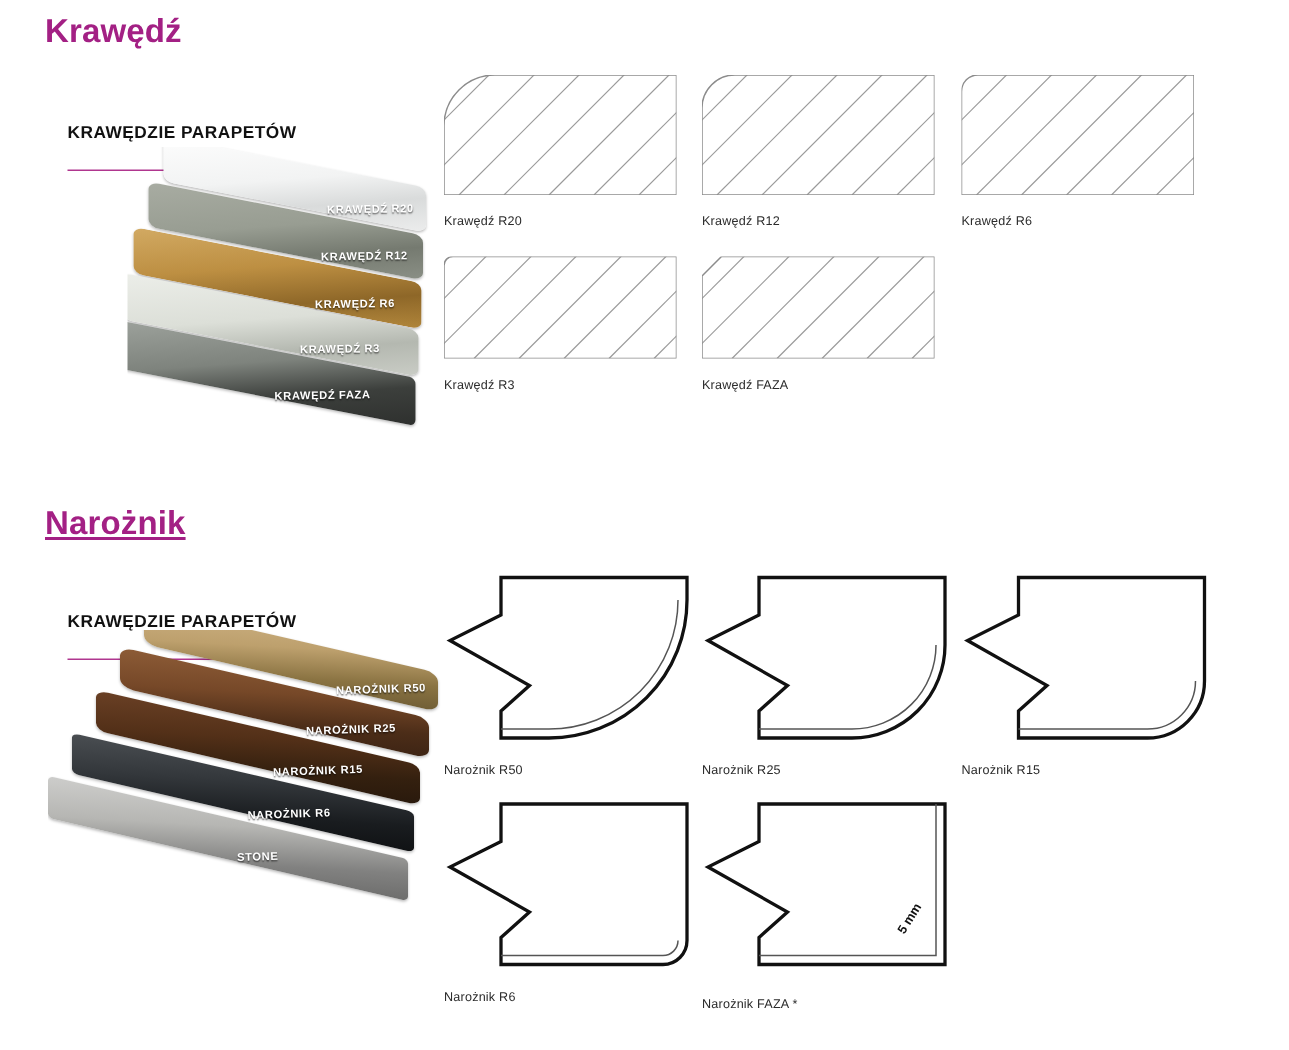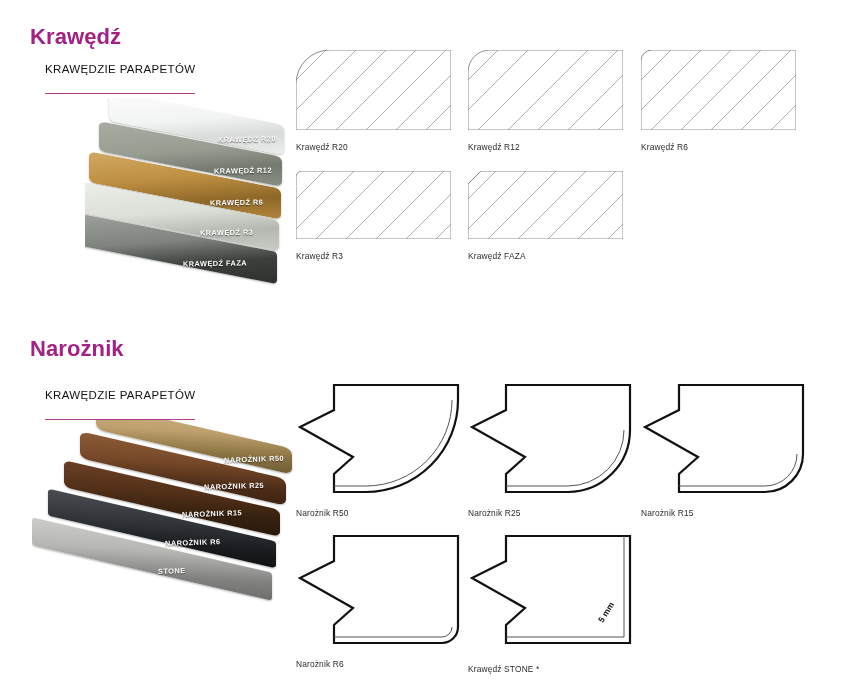--- a/index.html
+++ b/index.html
@@ -20,31 +20,32 @@
   .page { position: absolute; inset: 0; }
 
   
   .section-title {
     position: absolute;
     font-size: 22px;
     font-weight: bold;
     letter-spacing: 0.1px;
     color: #a32084;
   }
-  #krawedz-title { left: 30px; top: 8px; margin-top: 16px; }
-  #naroznik-title { left: 30px; top: 336px; }
+  #krawedz-title { left: 30px; top: 8px; }
+  #naroznik-title { left: 30px; top: 336px; text-decoration: underline; }
 
   .sub-title {
     position: absolute;
     font-size: 11.5px;
-    font-weight: normal;
+    font-weight: bold;
     letter-spacing: 0.35px;
     color: #111111;
     padding-bottom: 18px;
     border-bottom: 1.6px solid #b0368f;
+    margin-top: 20px;
   }
   #krawedz-sub { left: 45px; top: 63px; }
   #naroznik-sub { left: 45px; top: 389px; }
 
   
   .slab-photo {
     position: absolute;
     overflow: hidden;
   }
   #krawedz-photo { left: 85px; top: 98px; width: 210px; height: 190px; }
@@ -319,17 +320,17 @@
     </svg>
     <span class="caption" style="left:0; top:126px;">Narożnik R6</span>
   </div>
 
   <div class="cell" id="cell-n4" style="left:468px; top:533px;">
     <svg width="175" height="120" viewBox="0 0 175 120">
       <path d="M38,3 L38,28 L4,45 L57,75 L38,92 L38,110 L162,110 L162,3 Z" fill="#ffffff" stroke="#111111" stroke-width="2.2" stroke-linejoin="miter"></path>
       <path d="M38,104 L156,104 L156,3" fill="none" stroke="#555555" stroke-width="1"></path>
     </svg>
     <span class="mm-label" style="left:128px; top:86px;">5 mm</span>
-    <span class="caption" style="left:0; top:131px;">Krawędź STONE *</span>
+    <span class="caption" style="left:0; top:131px;">Narożnik FAZA *</span>
   </div>
 
 
 </div>
 
 </body></html>

